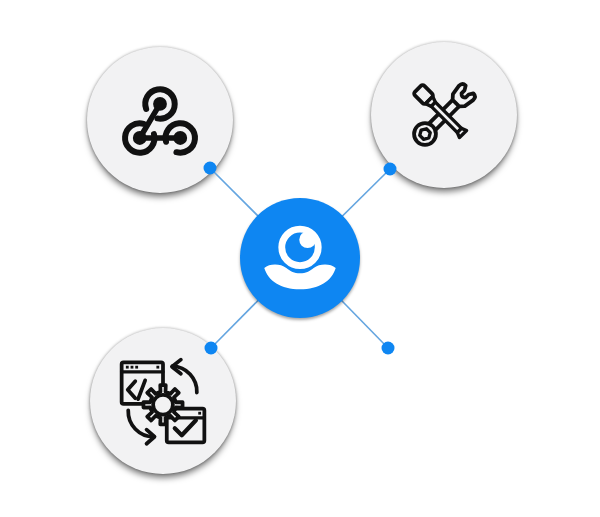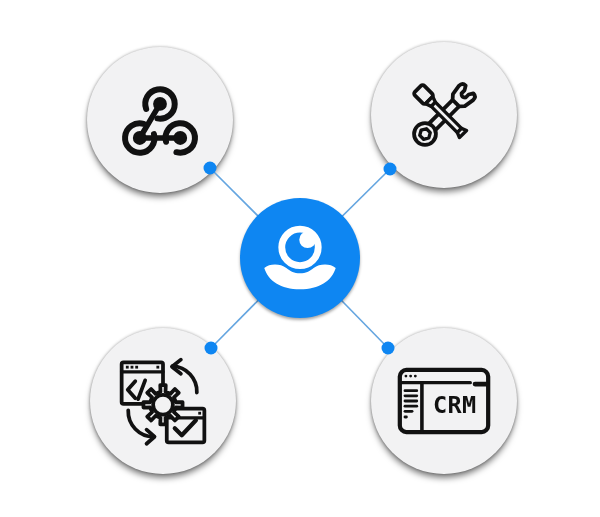--- a/index.html
+++ b/index.html
@@ -114,40 +114,20 @@
 
       <g>
         <path class="ln" stroke-width="4" d="M 60 13 A 27 27 0 0 1 86 41"></path>
         <path class="ln" stroke-width="4" d="M 69 6 L 59.5 13.5 L 69 21"></path>
         <path class="ln" stroke-width="4" d="M 13 60 A 27 27 0 0 0 40 88"></path>
         <path class="ln" stroke-width="4" d="M 32.5 80.5 L 41 88 L 32.5 95.5"></path>
       </g>
     </svg>
   </div>
 
-  <div class="node node-br">
-    <svg width="94" height="68" viewBox="0 0 100 72">
-      <rect class="ln" stroke-width="4.5" x="3" y="3" width="94" height="66" rx="7"></rect>
-      <path class="ln" stroke-width="3.5" d="M3 16.5 H78"></path>
-      <path class="ln" stroke-width="5" d="M83 18 H95.5"></path>
-      <circle class="fl" cx="9.5" cy="9.5" r="1.5"></circle>
-      <circle class="fl" cx="14.5" cy="9.5" r="1.5"></circle>
-      <circle class="fl" cx="19.5" cy="9.5" r="1.5"></circle>
-      <path class="ln" stroke-width="3.8" d="M26.5 16.5 V69"></path>
-      <g>
-        <path class="ln" stroke-width="3" d="M8.5 25 H21"></path>
-        <path class="ln" stroke-width="3" d="M8.5 30.5 H21"></path>
-        <path class="ln" stroke-width="3" d="M8.5 36 H21"></path>
-        <path class="ln" stroke-width="3" d="M8.5 41.5 H21"></path>
-        <path class="ln" stroke-width="3" d="M8.5 47 H16"></path>
-        <path class="ln" stroke-width="3" d="M8.5 53 H10"></path>
-      </g>
-      <text class="crm-text" x="61.5" y="49" text-anchor="middle">CRM</text>
-    </svg>
-  </div>
 
   <svg class="connectors" width="600" height="517" viewBox="0 0 600 517">
     <line class="conn-line" x1="210" y1="168" x2="300" y2="258"></line>
     <line class="conn-line" x1="390" y1="169" x2="300" y2="258"></line>
     <line class="conn-line" x1="211" y1="348" x2="300" y2="258"></line>
     <line class="conn-line" x1="388" y1="348" x2="300" y2="258"></line>
     <circle class="conn-dot" cx="210" cy="168" r="6.5"></circle>
     <circle class="conn-dot" cx="390" cy="169" r="6.5"></circle>
     <circle class="conn-dot" cx="211" cy="348" r="6.5"></circle>
     <circle class="conn-dot" cx="388" cy="348" r="6.5"></circle>

